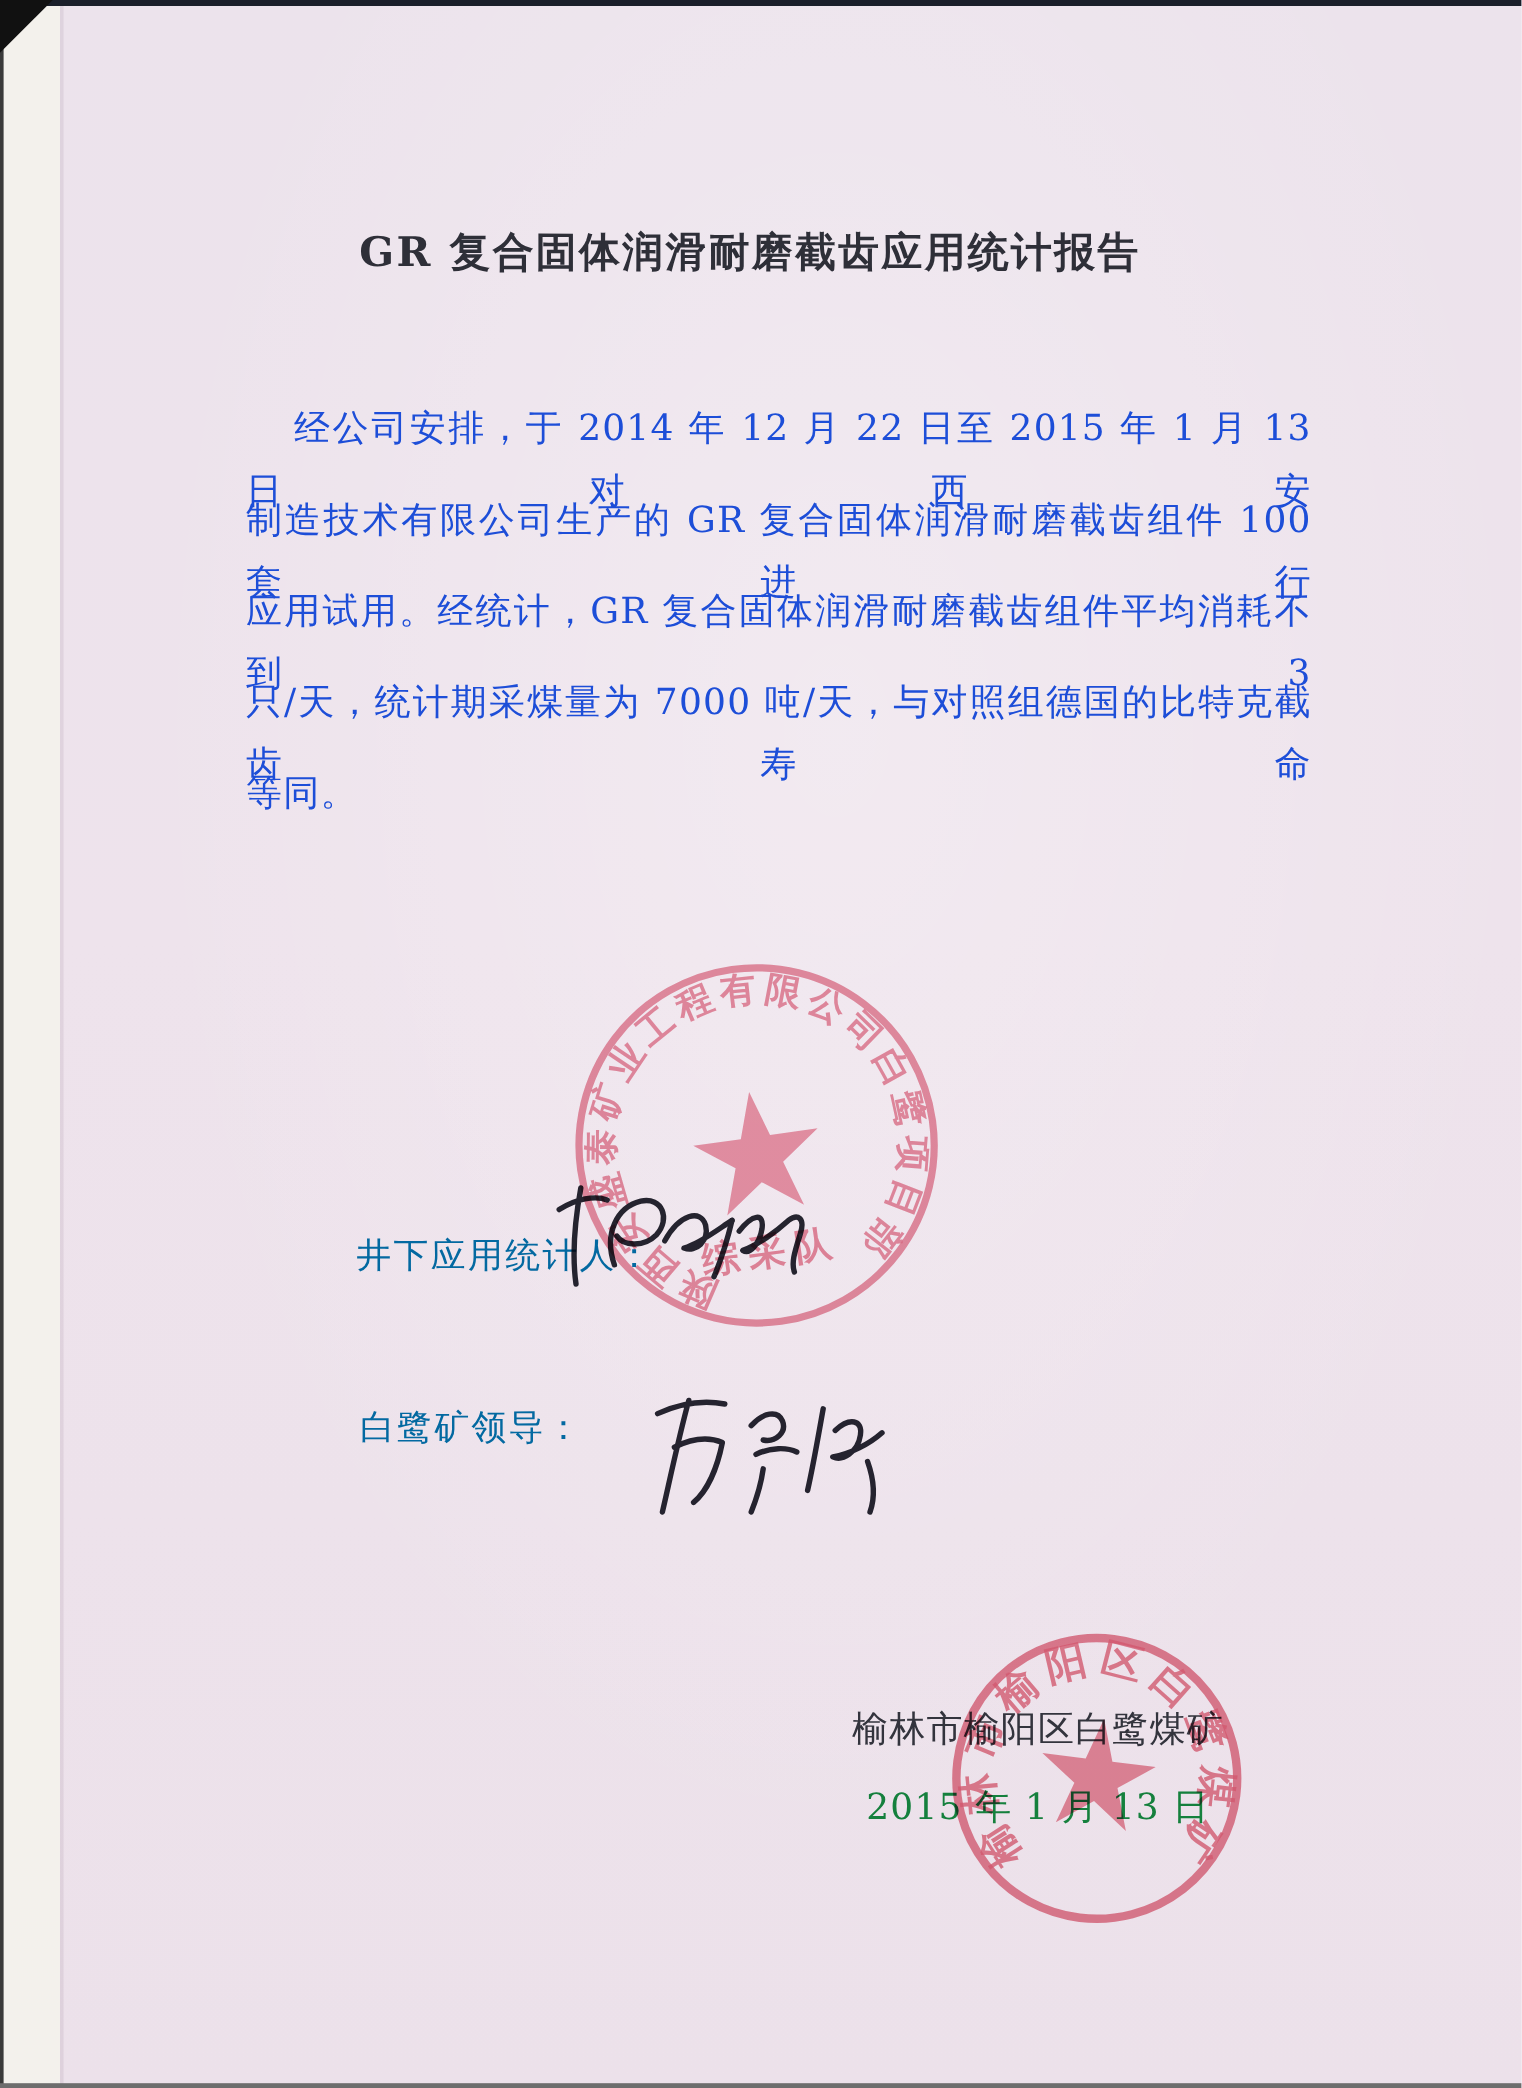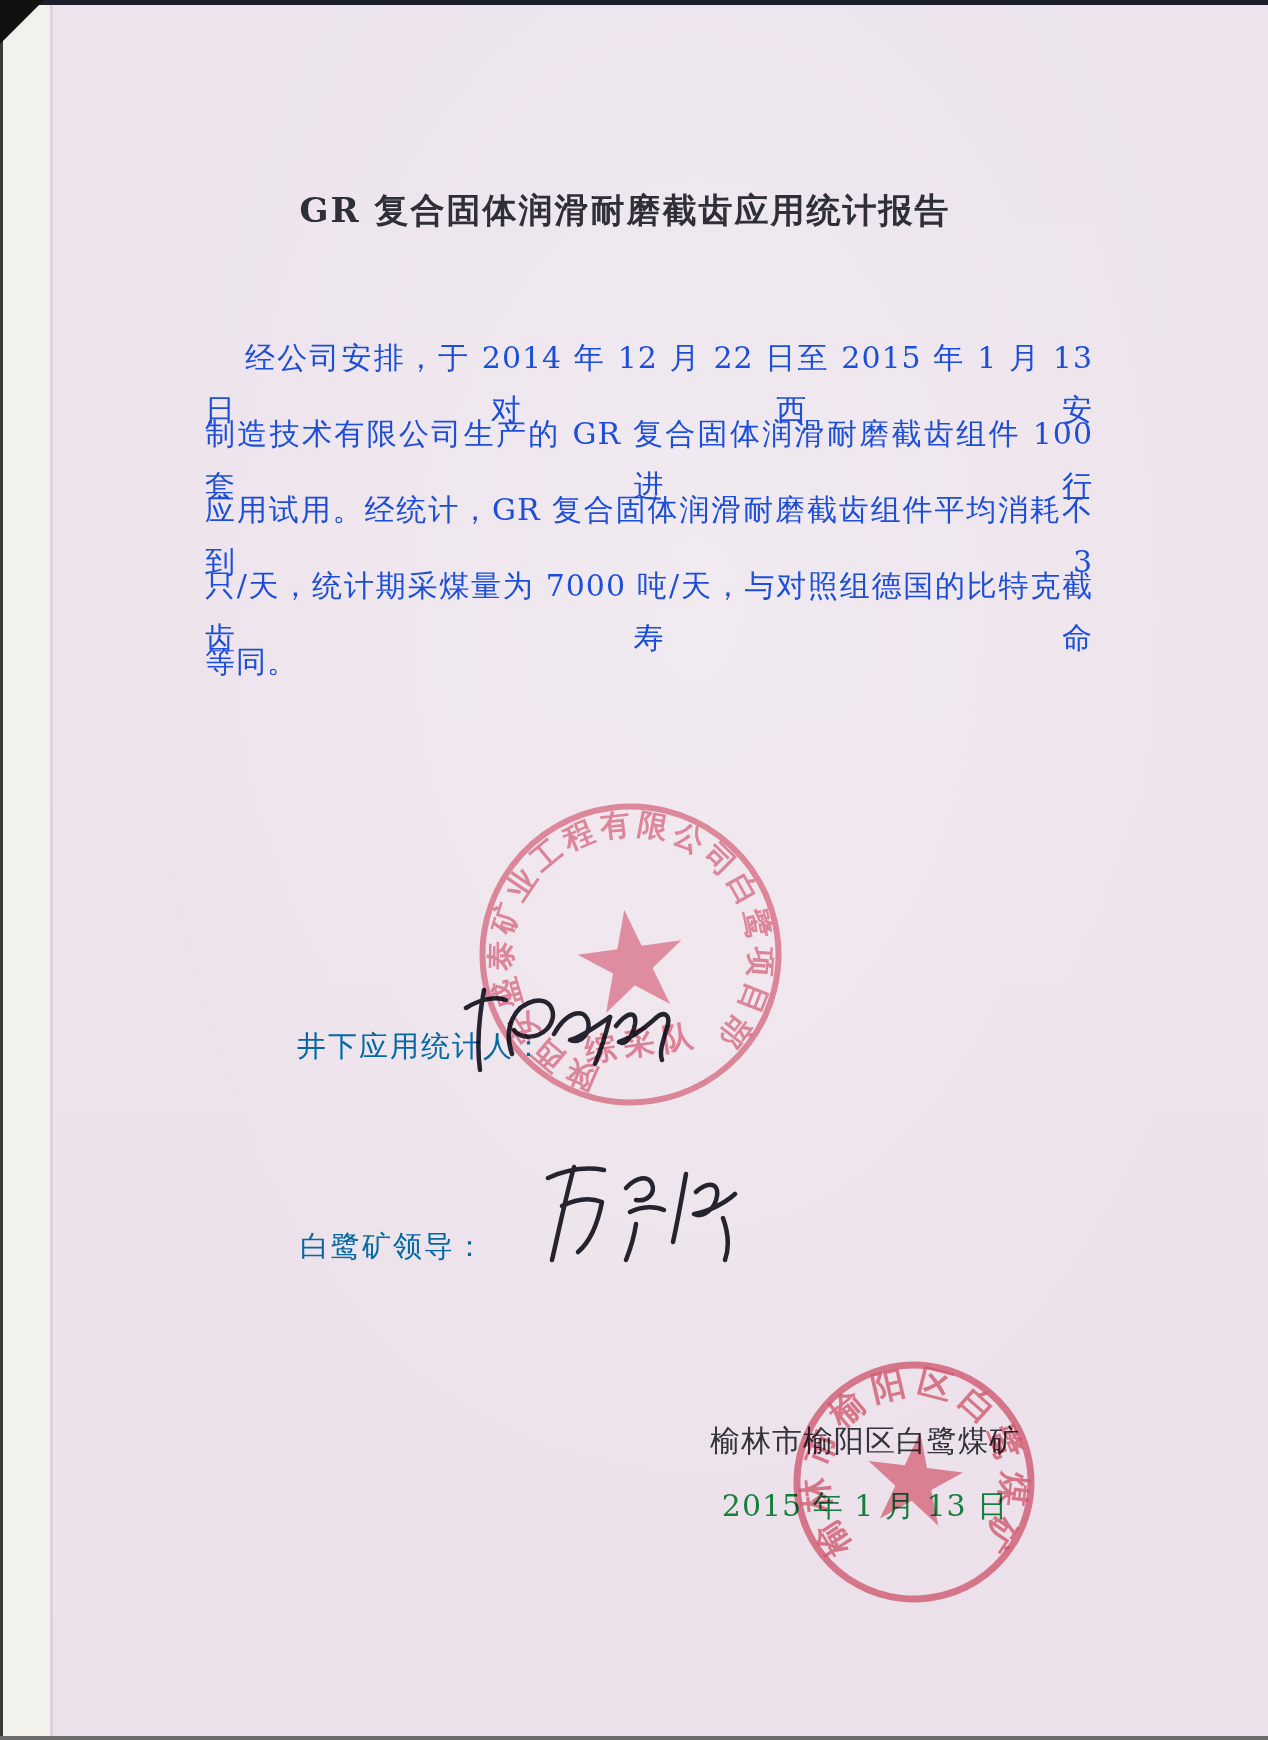--- a/index.html
+++ b/index.html
@@ -61,21 +61,21 @@
   }
   .body-text .pline { height: 76px; line-height: 52px; white-space: nowrap; }
   .body-text .jline { text-align: justify; text-align-last: justify; white-space: normal; }
   .body-text .indent { text-indent: 40px; }
   .sig-label {
     position: absolute;
     font-size: 29px; color: #0369a1; letter-spacing: 2px;
     white-space: nowrap;
   }
   .label-statistician { left: 297px; top: 1027px; }
-  .label-leader { left: 300px; top: 1227px; }
+  .label-leader { left: 300px; top: 1170px; }
   .org-name {
     position: absolute; left: 640px; top: 1421px; width: 450px;
     text-align: center; font-size: 30px; color: #33343d; letter-spacing: 1px;
     white-space: nowrap;
   }
   .report-date {
     position: absolute; left: 640px; top: 1486px; width: 450px;
     text-align: center; font-size: 30px; color: #15803d; letter-spacing: 1px;
     white-space: nowrap;
   }

